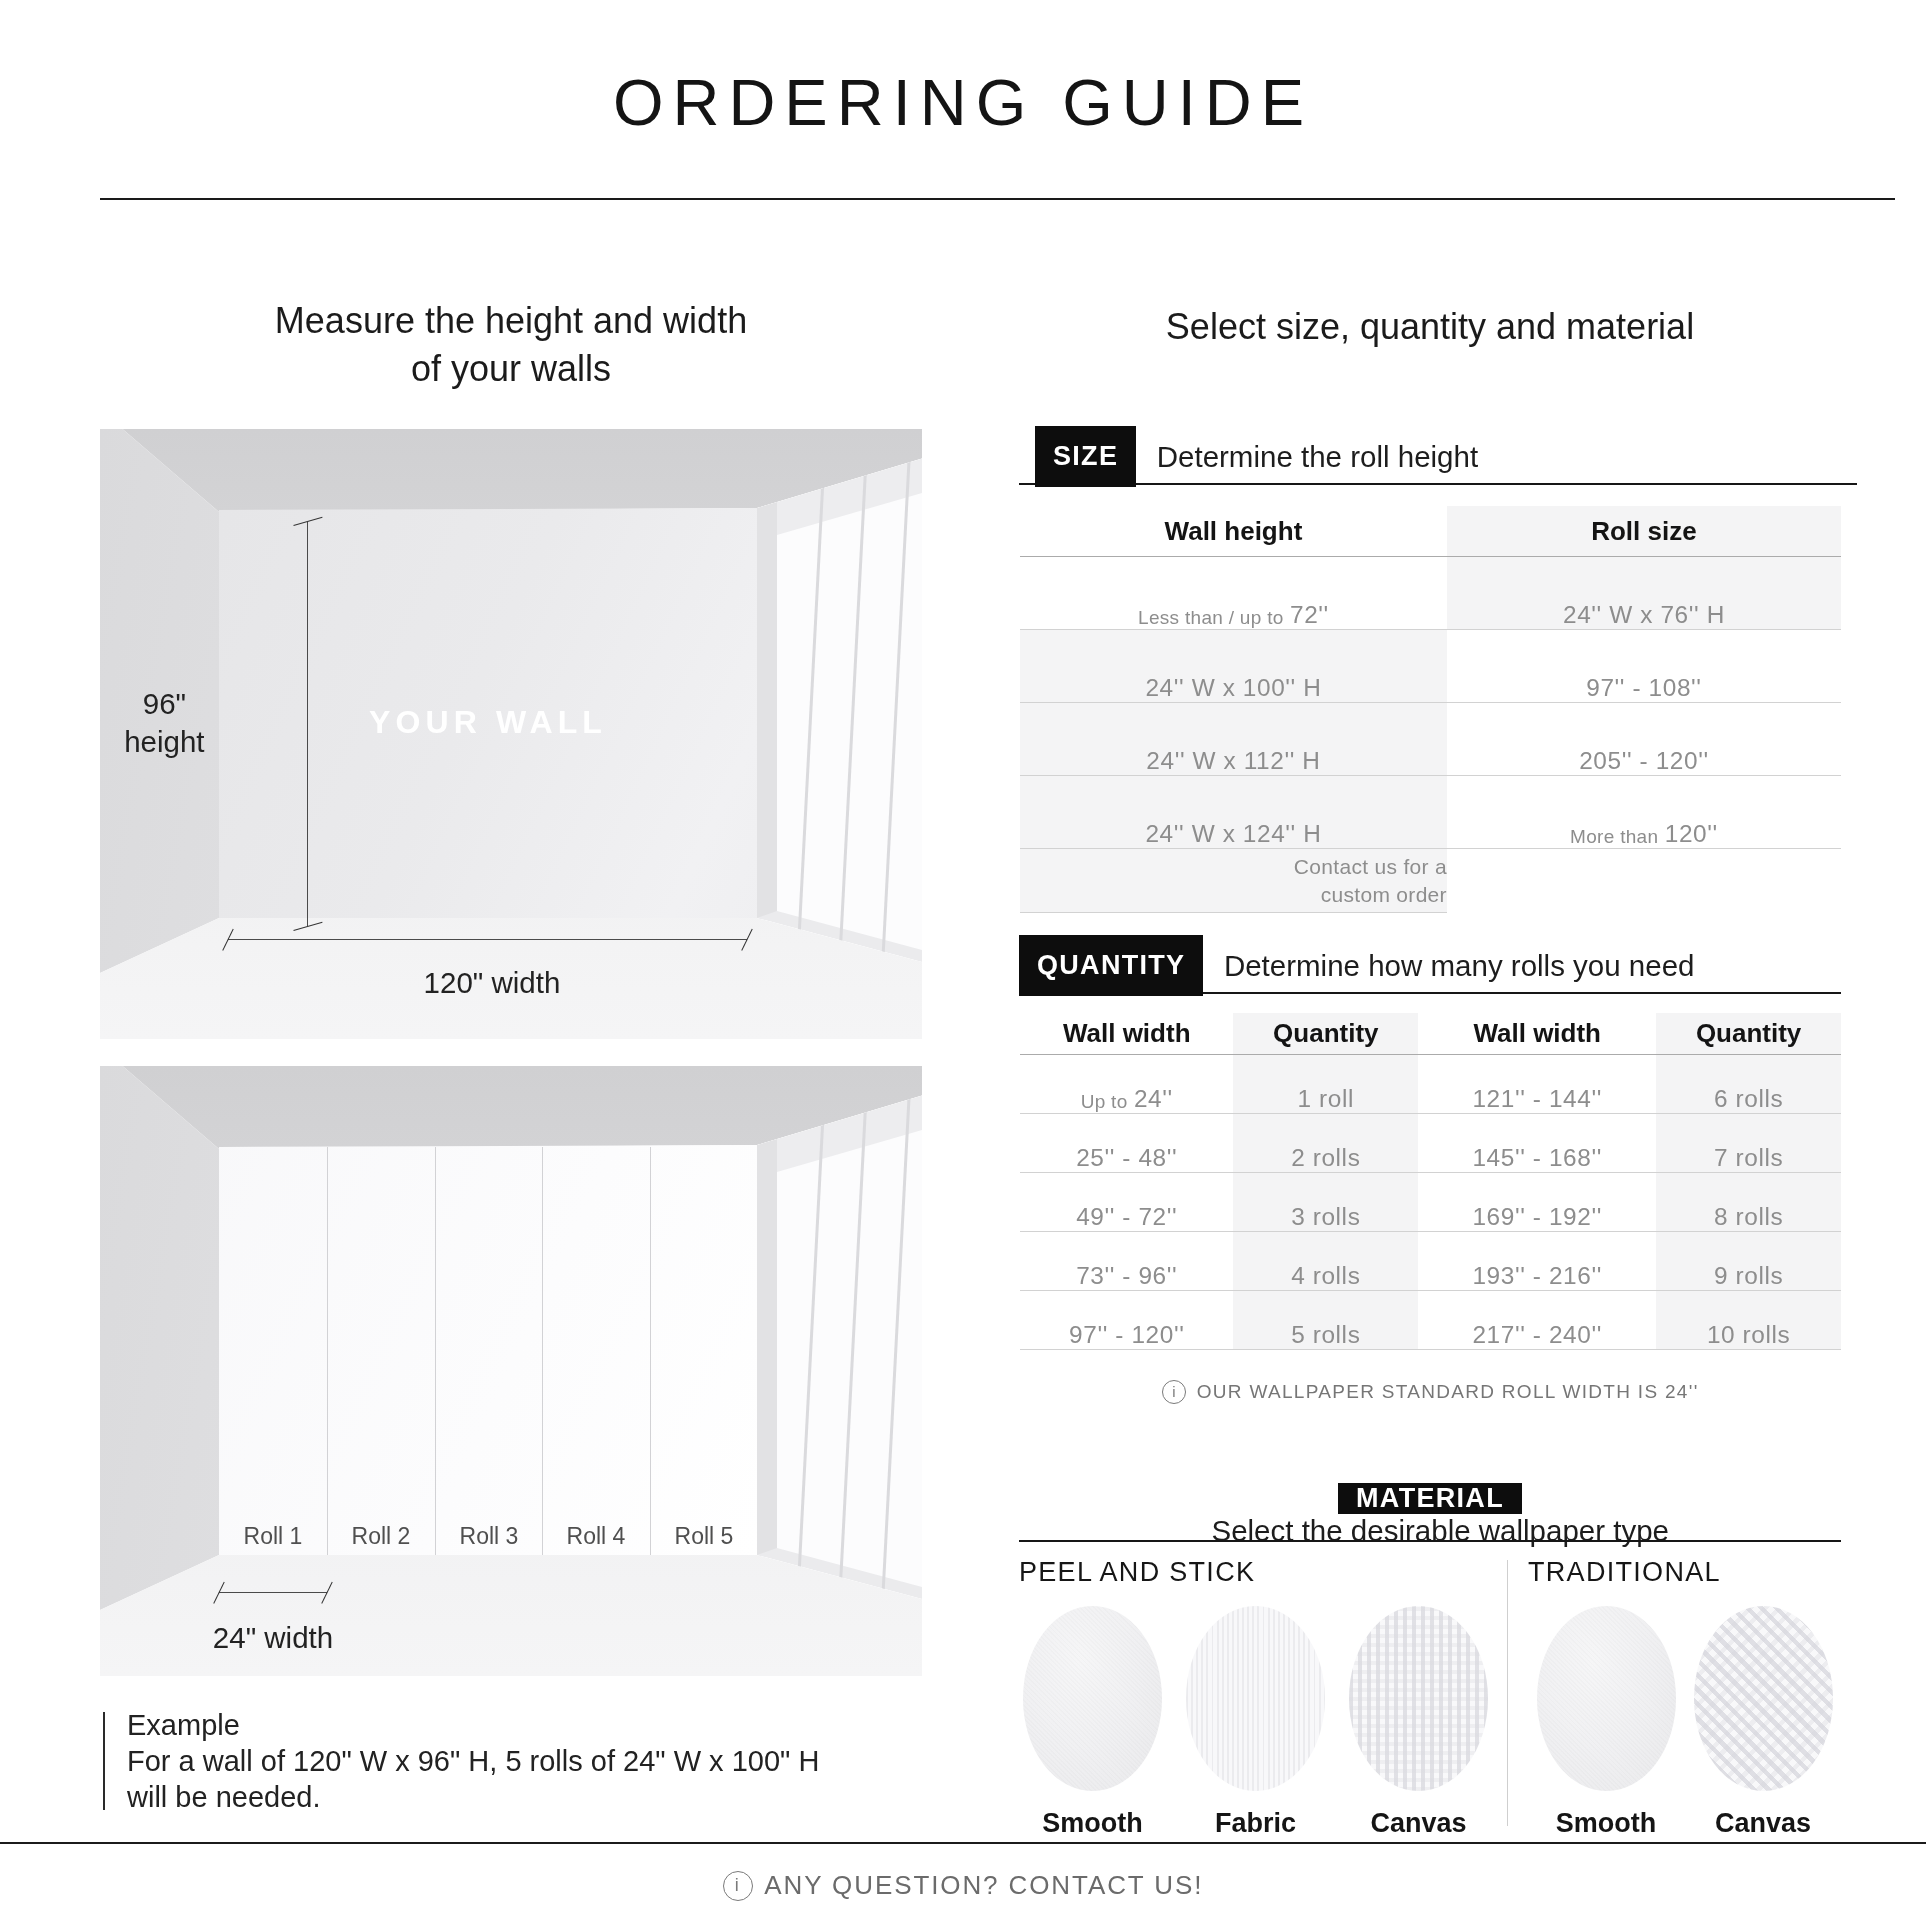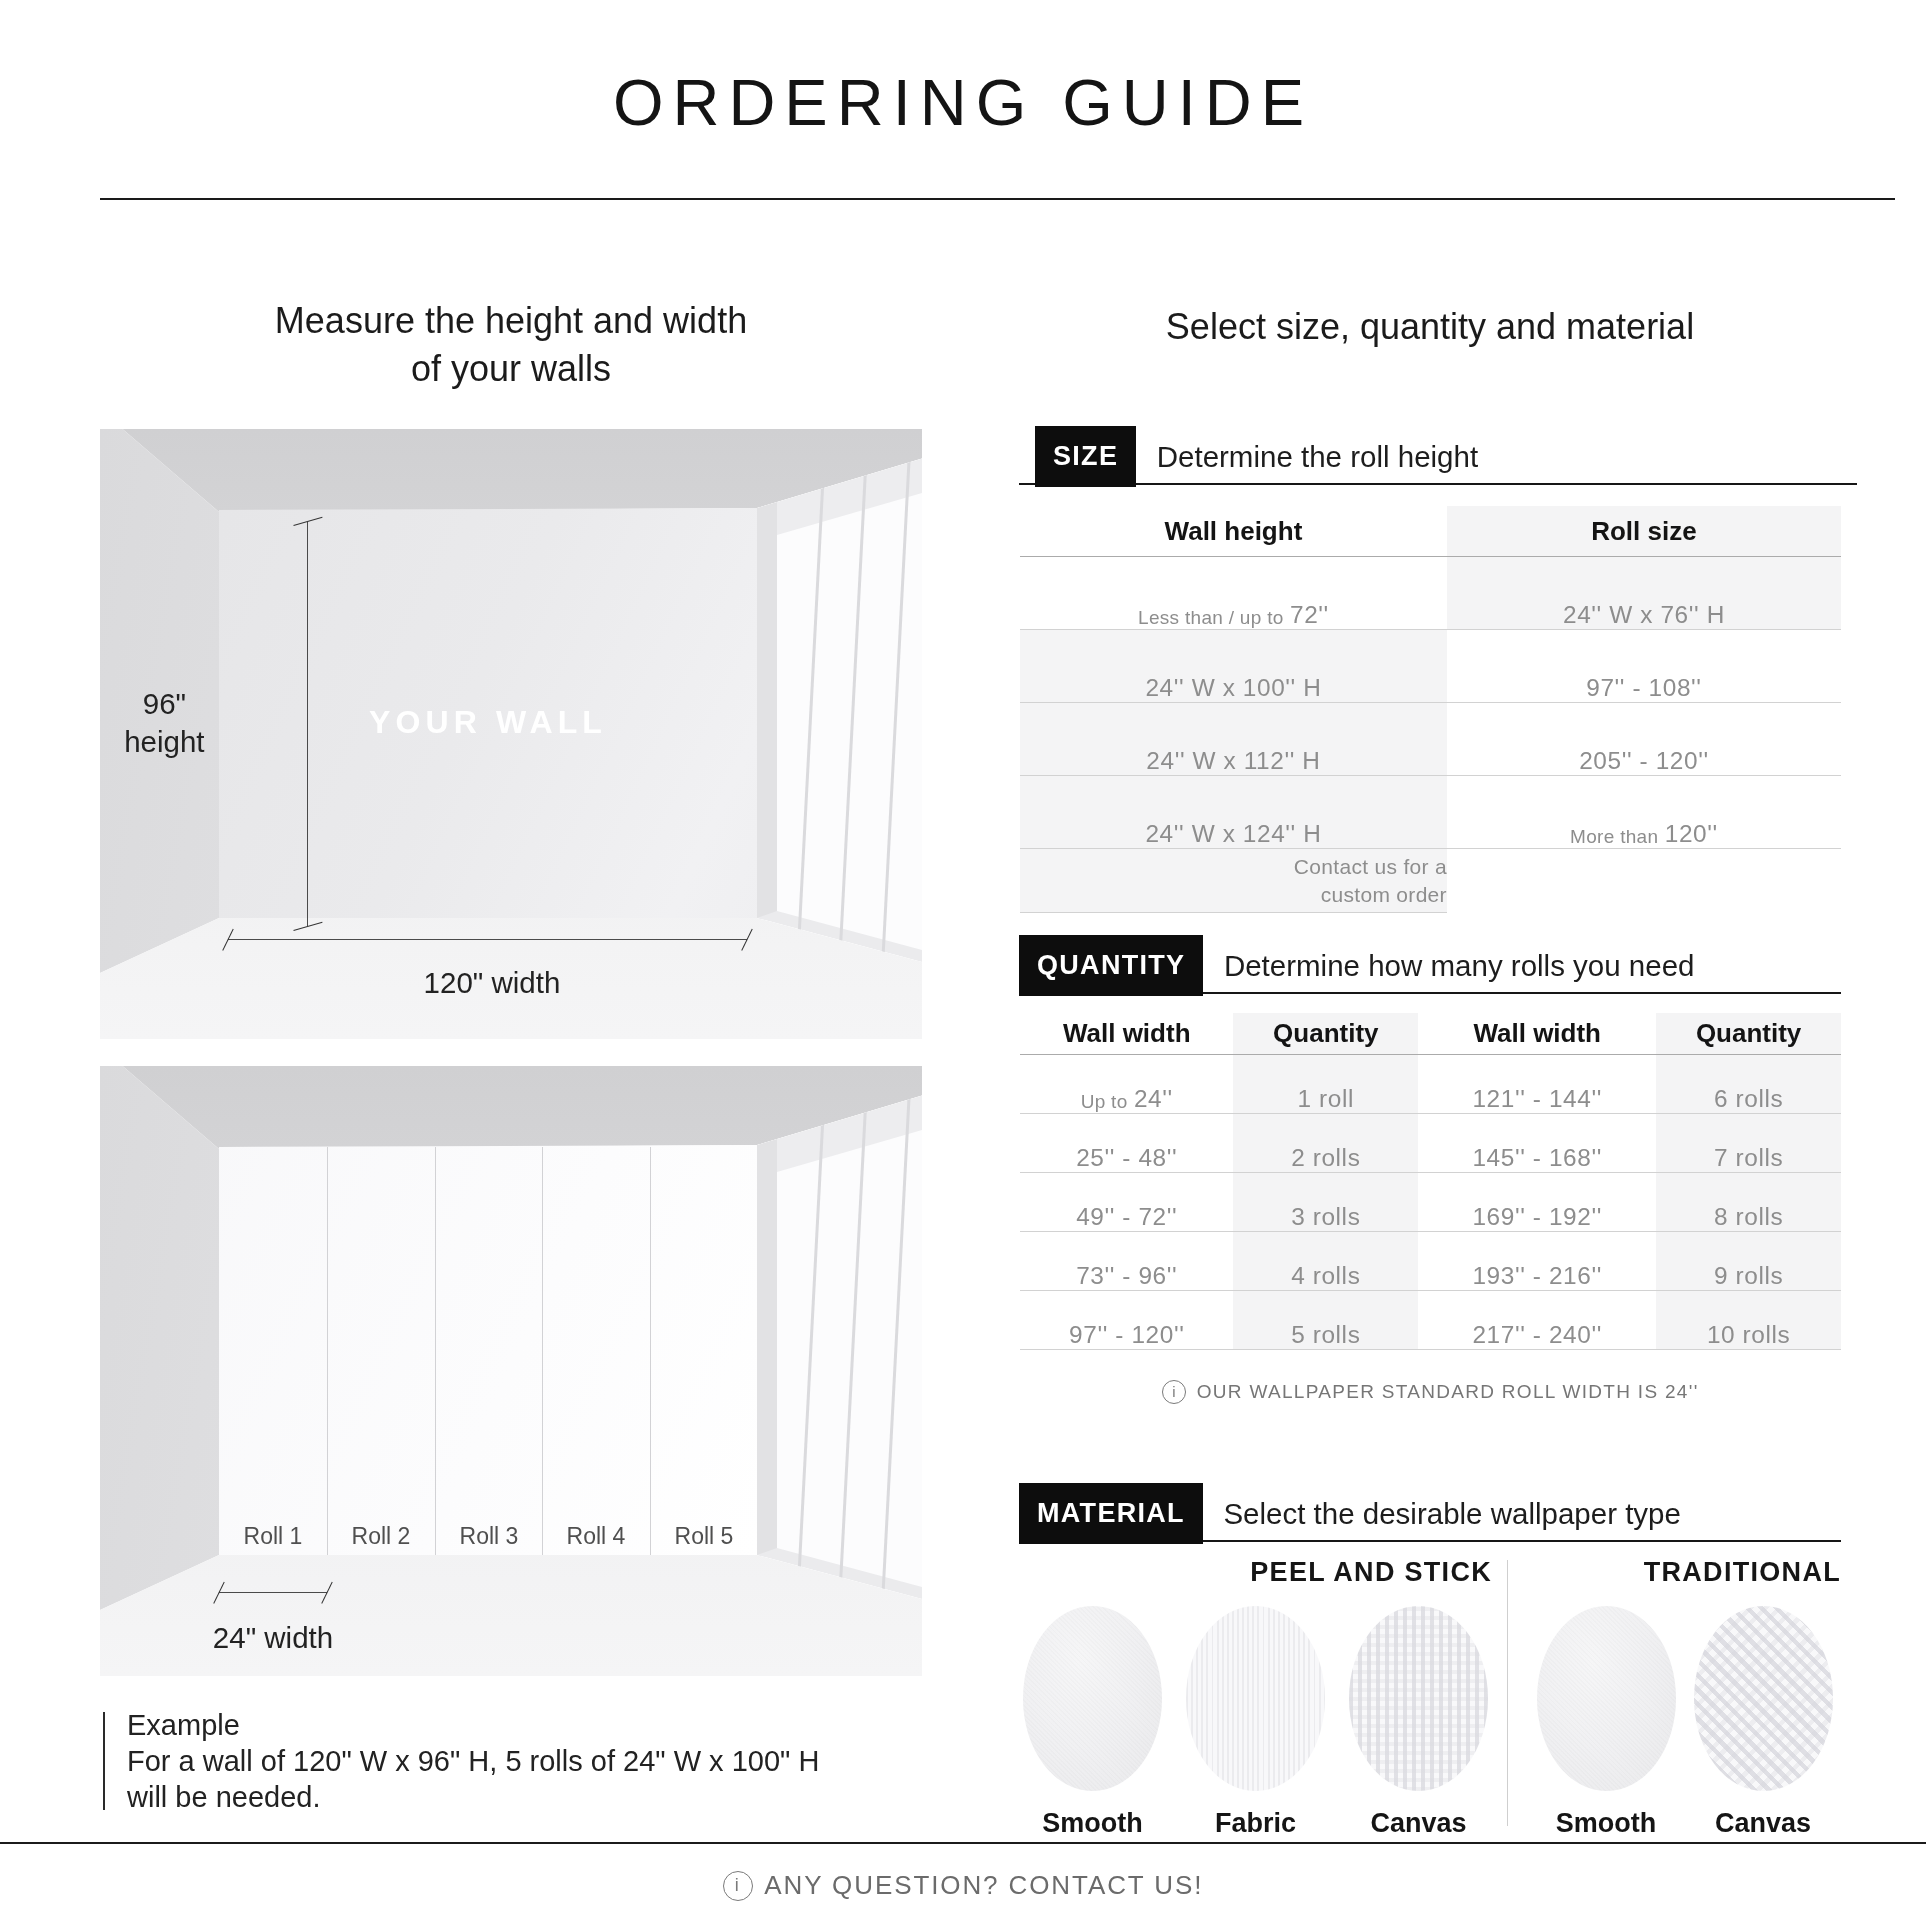--- a/index.html
+++ b/index.html
@@ -63,21 +63,21 @@
   .roll-label{position:absolute;top:457px;width:108px;text-align:center;
     font-size:23px;color:#4f4f4f;}
   .rl1{left:119px;} .rl2{left:227px;} .rl3{left:335px;} .rl4{left:442px;} .rl5{left:550px;}
 
   
   .example-bar{position:absolute;left:103px;top:1712px;width:1.9px;height:98px;background:#2a2a2a;}
   .example-text{position:absolute;left:127px;top:1708px;font-size:29px;line-height:1.24;color:#222222;}
 
   
   .section-head{position:absolute;left:1019px;width:822px;height:61px;display:flex;align-items:center;}
-  #size-head{top:426px;padding-left:16px;} #qty-head{top:935px;} #mat-head{top:1483px;}
+  #size-head{top:426px;padding-left:16px;} #qty-head{top:935px;} #mat-head{top:1483px;flex-direction:column;}
   .section-head .rule{position:absolute;left:0;bottom:1.9px;width:100%;height:1.9px;background:#161616;}
   .tag{position:relative;z-index:2;height:61px;background:#0d0d0d;color:#ffffff;
     font-size:27px;font-weight:700;letter-spacing:1.3px;display:flex;align-items:center;padding:0 18px;}
   .sub{margin-left:20.5px;font-size:29.5px;color:#1d1d1d;}
 
   
   .grid{position:absolute;left:1020px;width:821px;display:grid;}
   #size-table{top:506px;grid-template-columns:52% 48%;grid-template-rows:51px 73px 73px 73px 73px 64px;}
   #qty-table{top:1013px;grid-template-columns:26% 22.5% 29% 22.5%;grid-template-rows:42px 59px 59px 59px 59px 59px;}
   .th{display:flex;align-items:center;justify-content:center;font-size:26px;font-weight:600;
@@ -91,21 +91,21 @@
 
   .note{position:absolute;left:1020px;top:1380px;width:821px;display:flex;align-items:center;
     justify-content:center;gap:10.3px;font-size:19px;letter-spacing:1.3px;color:#767676;}
   .info-circle{flex:0 0 auto;width:22px;height:22px;border:1.3px solid #7a7a7a;border-radius:50%;
     display:flex;align-items:center;justify-content:center;font-size:14.8px;color:#7a7a7a;}
 
   
   .mat-group{position:absolute;top:1557px;}
   #mat-group1{left:1019px;width:473px;}
   #mat-group2{left:1528px;width:313px;}
-  .mat-title{text-align:right;font-size:27px;font-weight:700;letter-spacing:1.3px;color:#161616;}
+  .mat-title{text-align:left;font-size:27px;font-weight:400;letter-spacing:1.3px;color:#161616;}
   .swatch-row{display:flex;margin-top:18px;}
   #mat-group1 .swatch-row{justify-content:space-between;padding:0 3.9px;}
   #mat-group2 .swatch-row{justify-content:center;gap:18px;}
   .swatch{width:139px;text-align:center;}
   .blob{width:139px;height:185px;border-radius:50%;}
   .blob-label{margin-top:16.7px;font-size:27px;font-weight:600;color:#151515;text-align:center;}
   .tex-smooth{background:
     repeating-linear-gradient(45deg,rgba(0,0,0,0.015) 0 1.3px,rgba(255,255,255,0) 1.3px 3.2px),
     radial-gradient(ellipse at 40% 30%,#f6f6f7 0%,#f0f0f2 50%,#e9e9eb 100%);}
   .tex-fabric{background:

